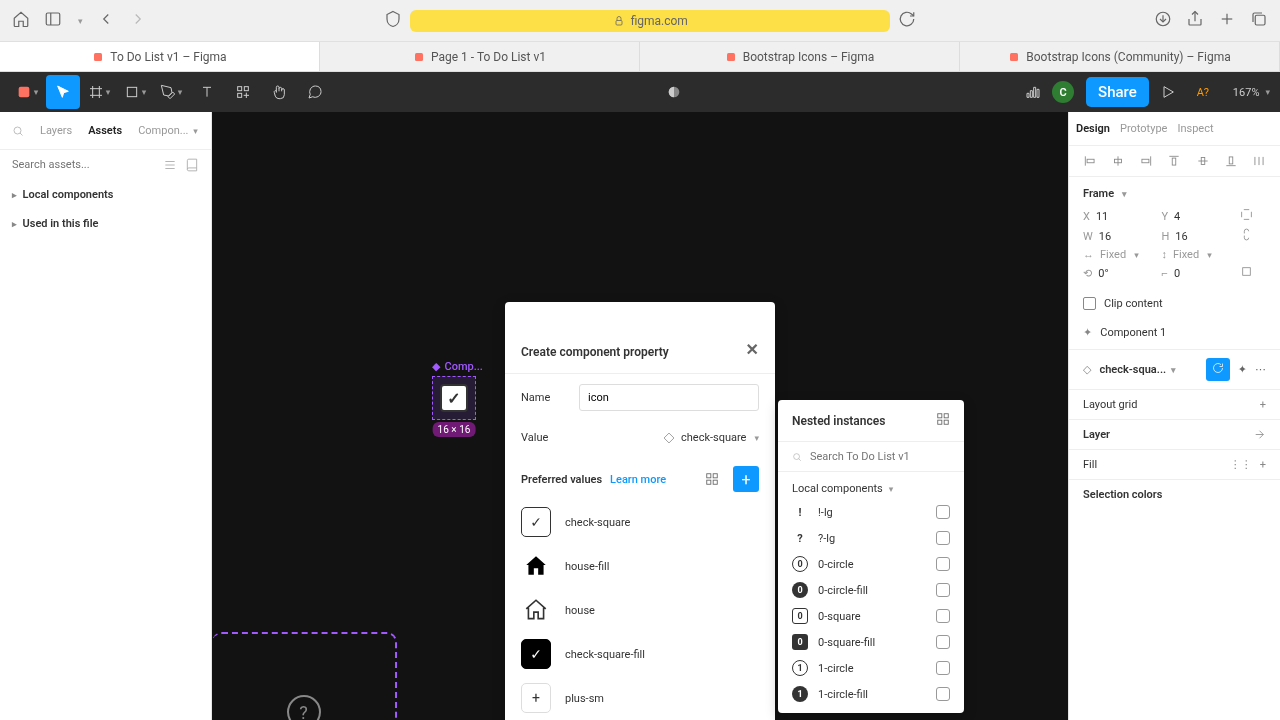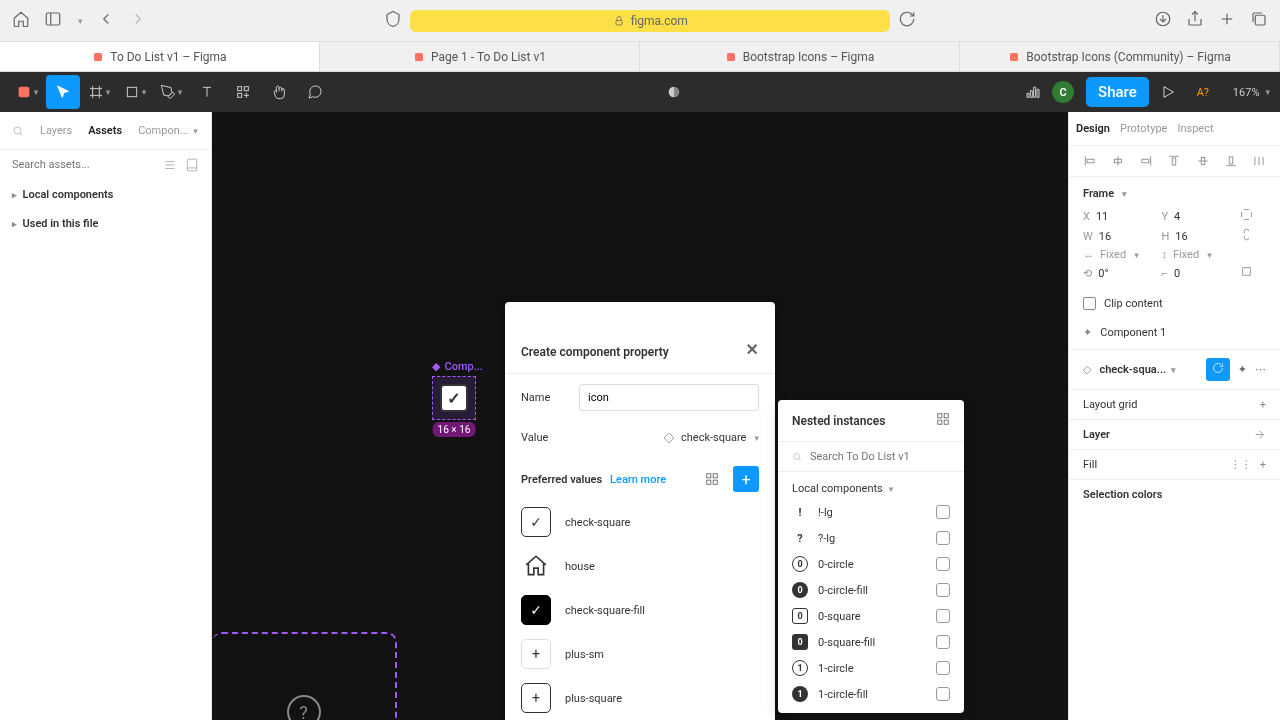--- a/index.html
+++ b/index.html
@@ -355,20 +355,28 @@
           </div>
         <div class="plus-btn">+</div>
       </div>
       <div class="pref-list">
         <div class="pref-item">
           <div class="ico">✓</div>
           <span>check-square</span>
         </div>
         <div class="pref-item">
           <div class="ico no-border">
+              <svg width="26" height="26" viewBox="0 0 24 24" class="ico-house-fill">
+                <path d="M12 3l9 8h-2v9h-5v-6h-4v6H5v-9H3z"></path>
+              </svg>
+            </div>
+          <span>house-fill</span>
+        </div>
+        <div class="pref-item">
+          <div class="ico no-border">
               <svg width="26" height="26" viewBox="0 0 24 24" fill="none" stroke="#333" stroke-width="2">
                 <path d="M3 11l9-8 9 8M5 10v10h5v-6h4v6h5V10"></path>
               </svg>
             </div>
           <span>house</span>
         </div>
         <div class="pref-item">
           <div class="ico fill">✓</div>
           <span>check-square-fill</span>
         </div>

